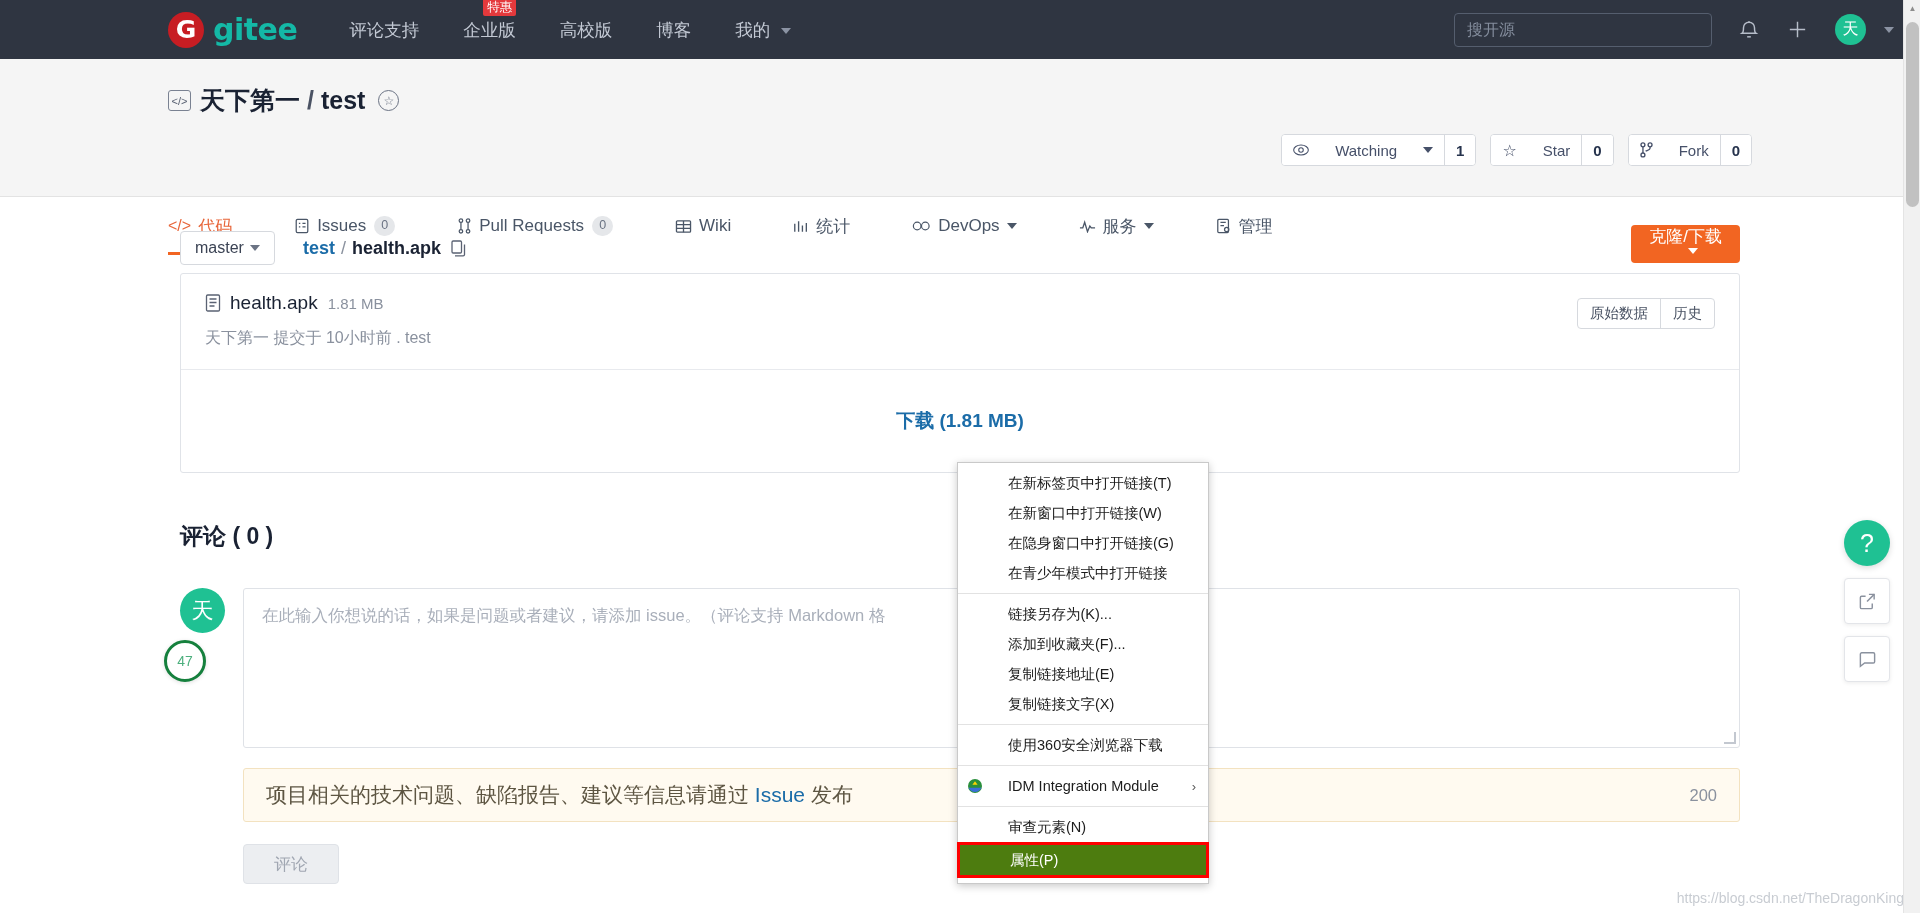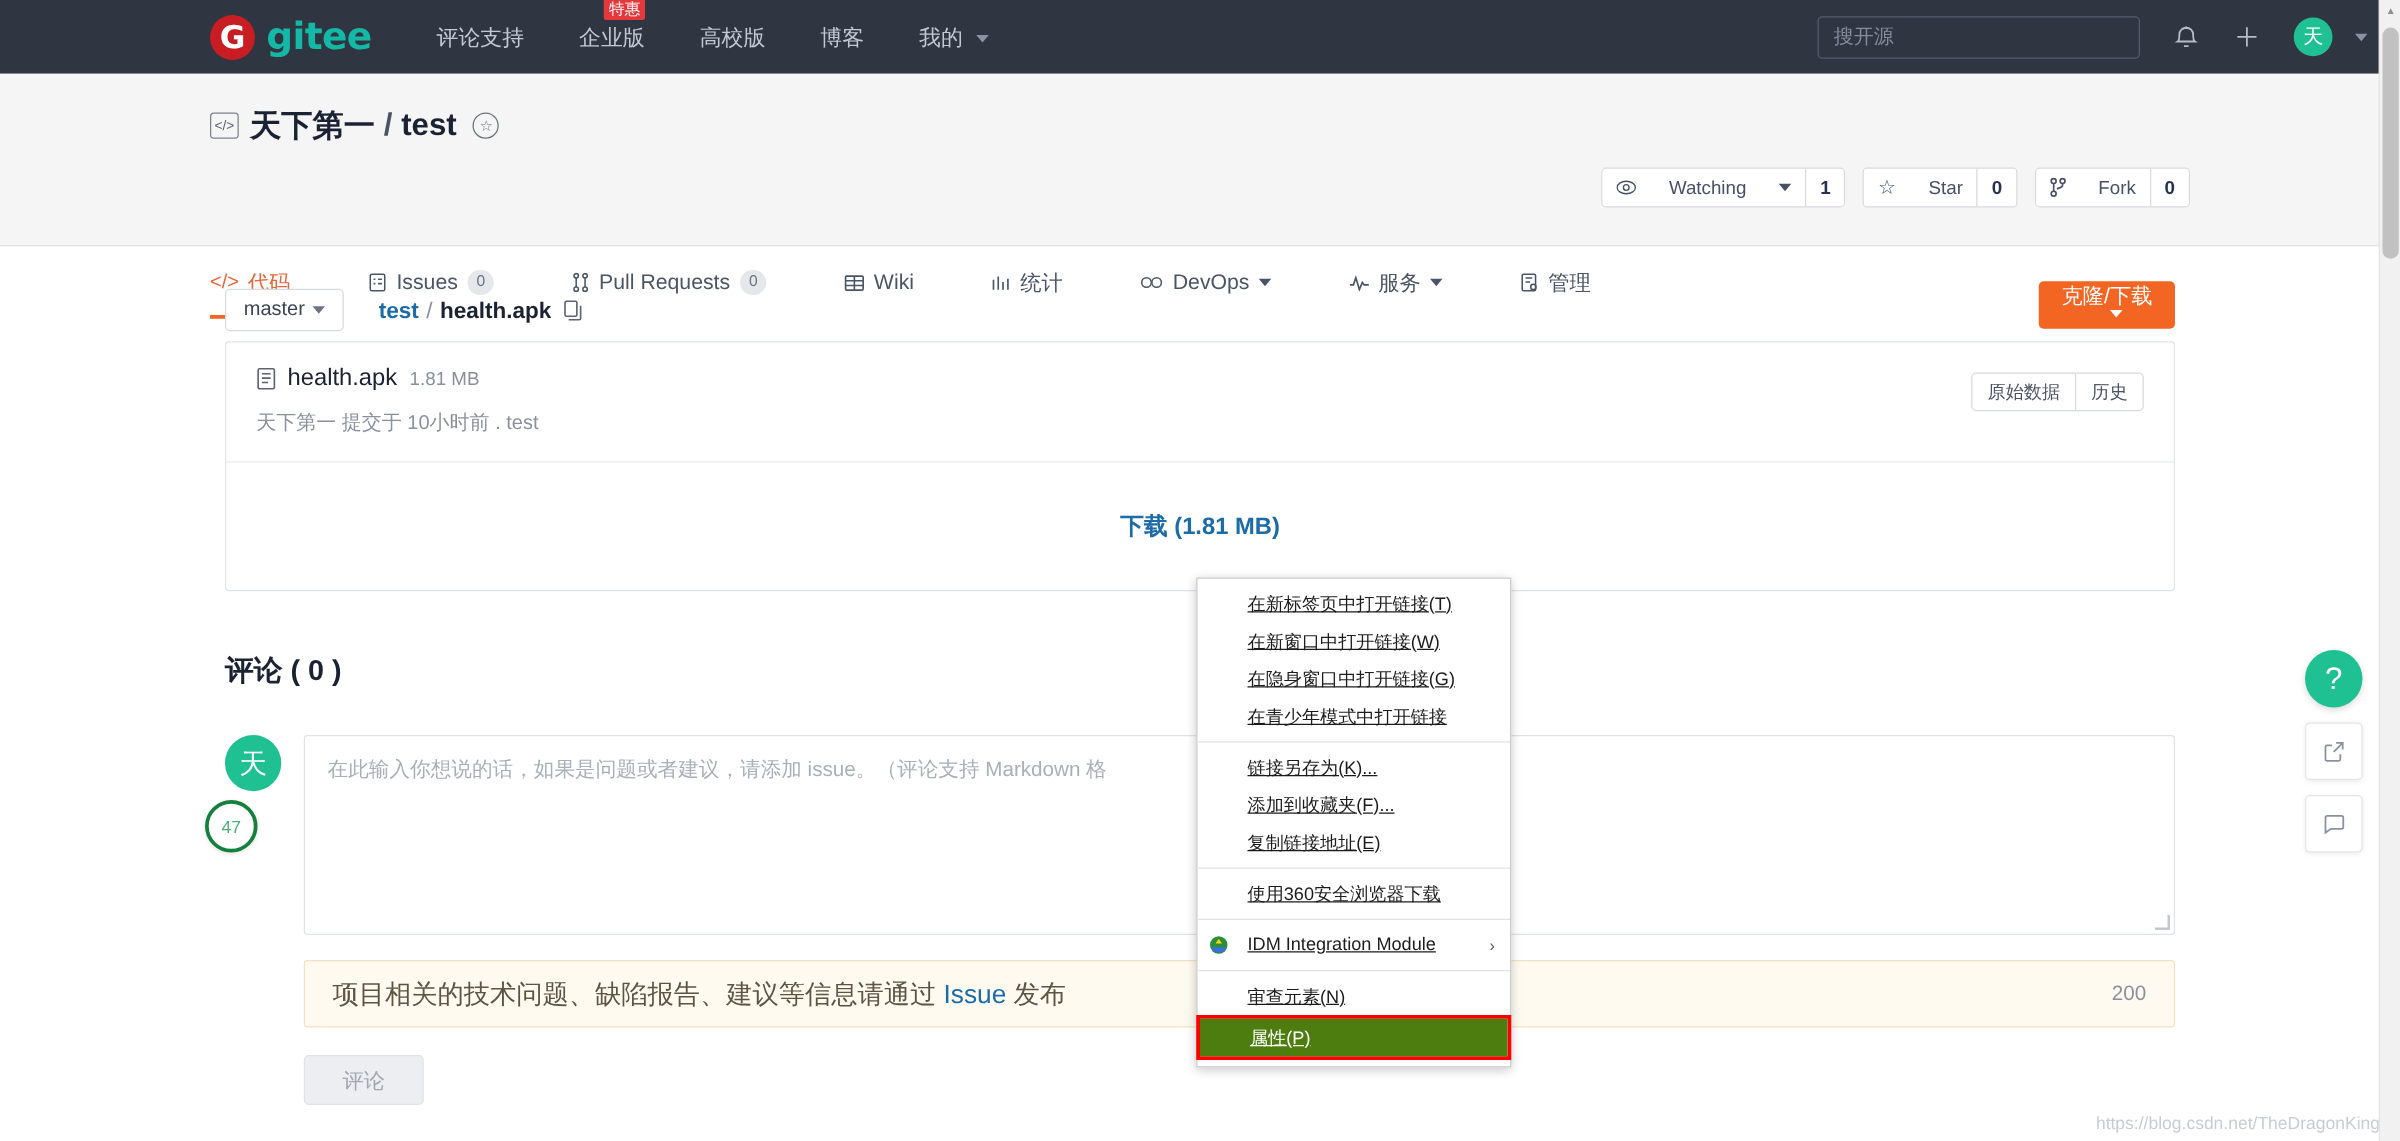--- a/index.html
+++ b/index.html
@@ -227,22 +227,22 @@
   .ctxmenu {
     position:absolute; left:957px; top:462px; width:252px;
     background:#fff; border:1px solid #c9c9c9;
     box-shadow:0 2px 8px rgba(0,0,0,0.22);
     font-family:"Liberation Sans", sans-serif; z-index:50;
   }
   .ctx-group { padding:5px 0; }
   .ctx-group + .ctx-group { border-top:1px solid #e2e2e2; }
   .ctx-item {
     height:30px; display:flex; align-items:center;
-    padding:0 10px 0 40px; font-size:14.5px; color:#1c1c1c;
-    cursor:pointer; position:relative; white-space:nowrap;text-decoration:underline;
+    padding:0 10px 0 50px; font-size:14.5px; color:#1c1c1c;
+    cursor:pointer; position:relative; white-space:nowrap;
   }
   .ctx-item.highlight { background:#4d7c0f; color:#fff; }
   .ctx-item .ctx-ico {
     position:absolute; left:9px; top:50%; transform:translateY(-50%);
     width:16px; height:16px;
   }
   .ctx-item .ctx-arrow {
     position:absolute; right:12px; color:#5a5a5a; font-size:13px;
   }
   .ctx-highlight-wrap {
@@ -536,20 +536,21 @@
     <div class="ctx-group">
       <div class="ctx-item">在新标签页中打开链接(T)</div>
       <div class="ctx-item">在新窗口中打开链接(W)</div>
       <div class="ctx-item">在隐身窗口中打开链接(G)</div>
       <div class="ctx-item">在青少年模式中打开链接</div>
     </div>
     <div class="ctx-group">
       <div class="ctx-item">链接另存为(K)...</div>
       <div class="ctx-item">添加到收藏夹(F)...</div>
       <div class="ctx-item">复制链接地址(E)</div>
+      <div class="ctx-item">复制链接文字(X)</div>
     </div>
     <div class="ctx-group">
       <div class="ctx-item">使用360安全浏览器下载</div>
     </div>
     <div class="ctx-group">
       <div class="ctx-item">
         <span class="ctx-ico">
           <svg width="16" height="16" viewBox="0 0 16 16">
             <circle cx="8" cy="8" r="7" fill="#2a8f3c"></circle>
             <path d="M1.6 9.8a7 7 0 0 0 12.8 0z" fill="#3a6fd8"></path>

